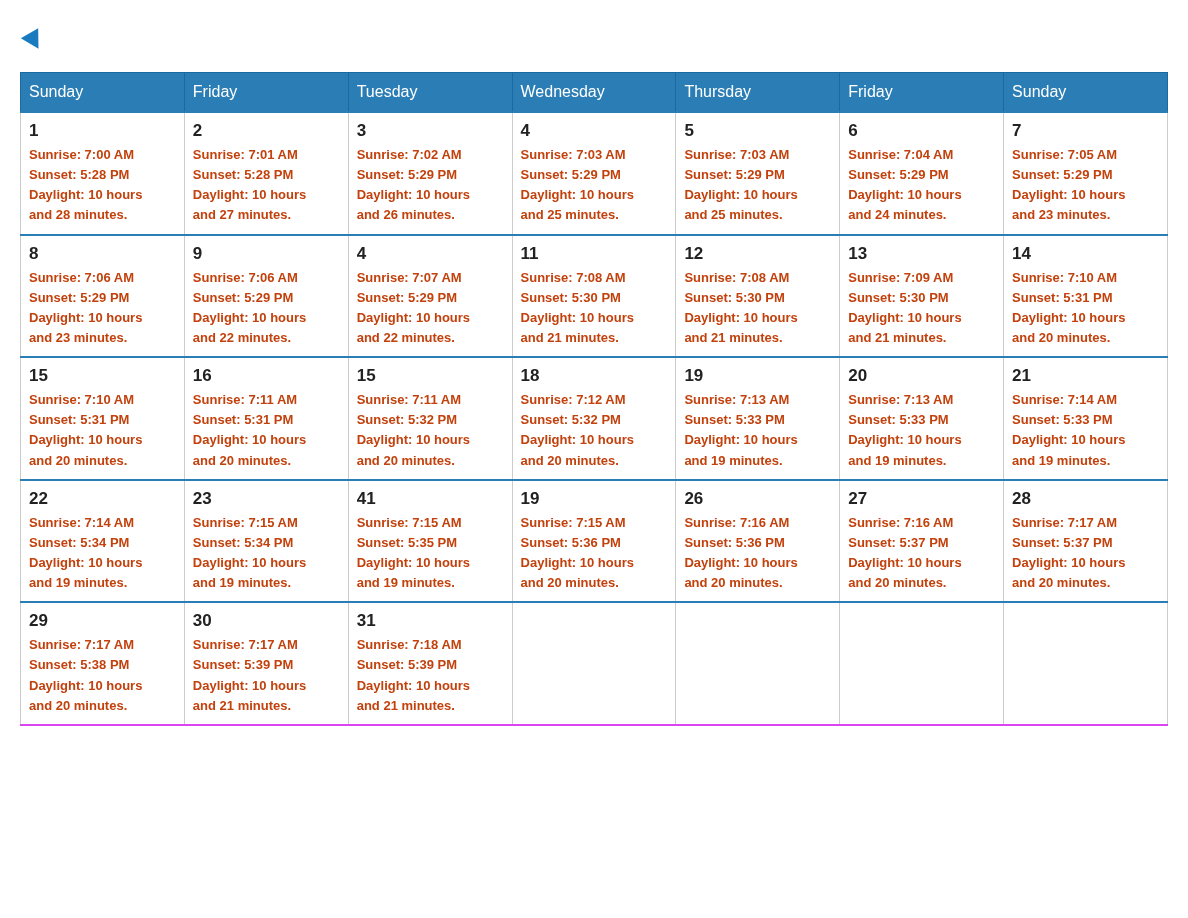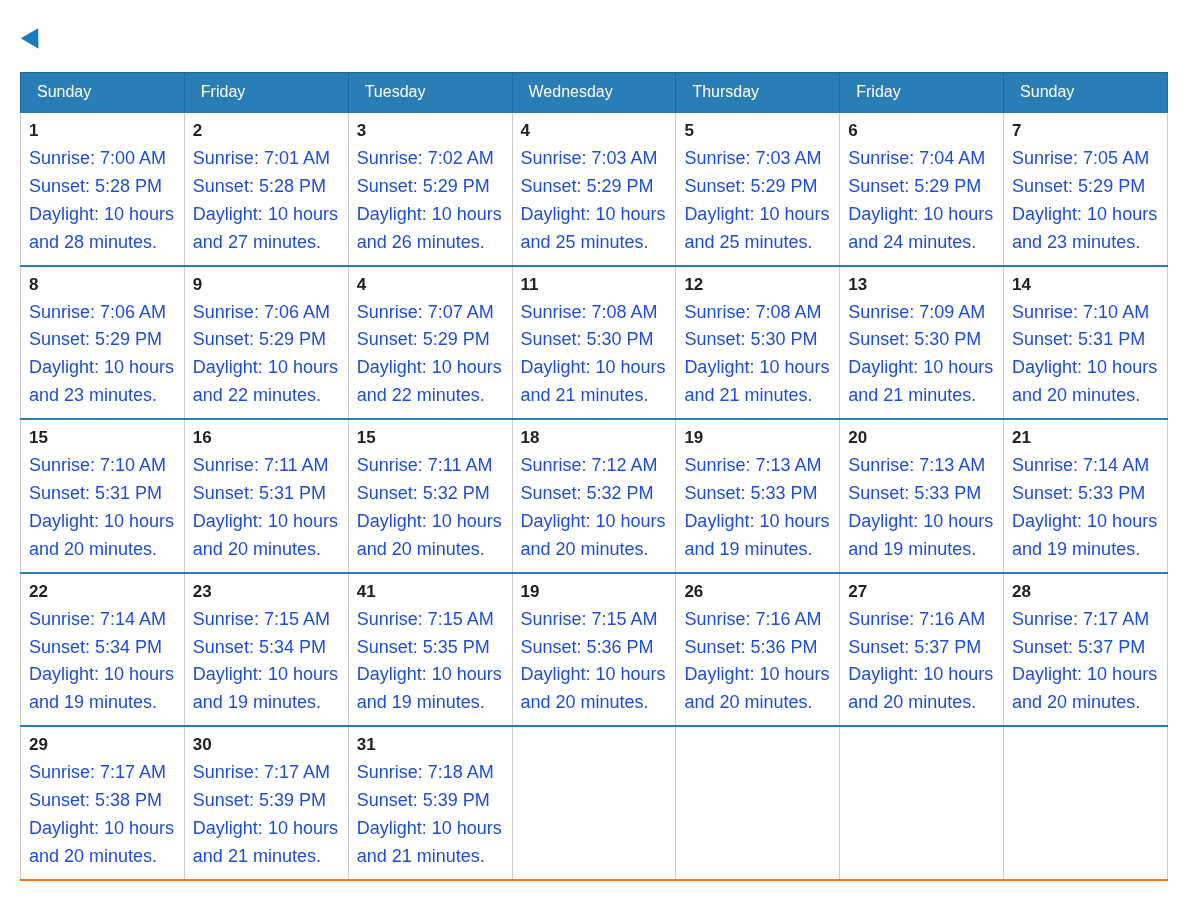--- a/index.html
+++ b/index.html
@@ -58,21 +58,21 @@
       margin-top: 6px;
     }
     table {
       width: 100%;
       border-collapse: collapse;
       table-layout: fixed;
     }
     thead th {
       background-color: #2a7db5;
       color: #fff;
-      padding: 10px 16px;
+      padding: 10px 8px;
       font-size: 16px;
       font-weight: normal;
       text-align: left;
       border: 1px solid #1a6a9f;
     }
     tbody td {
       vertical-align: top;
       padding: 8px;
       border: 1px solid #ccc;
       border-top: 2px solid #2a7db5;
@@ -81,26 +81,27 @@
       height: 110px;
     }
     .day-num {
       font-size: 17px;
       font-weight: bold;
       color: #222;
       display: block;
       margin-bottom: 4px;
     }
     .day-info {
-      font-size: 18px;
+      font-size: 13px;
       line-height: 1.55;
-      color: #1d4ed8;
+      color: #c2410c;
+      font-weight: bold;
     }
     tbody tr:last-child td {
-      border-bottom: 2px solid #f97316;
+      border-bottom: 2px solid #d946ef;
       margin-top: 6px;
     }
     .empty-cell {
       background: #fff;
     }
   </style>
 </head>
 <body>
 
 <div class="header">

